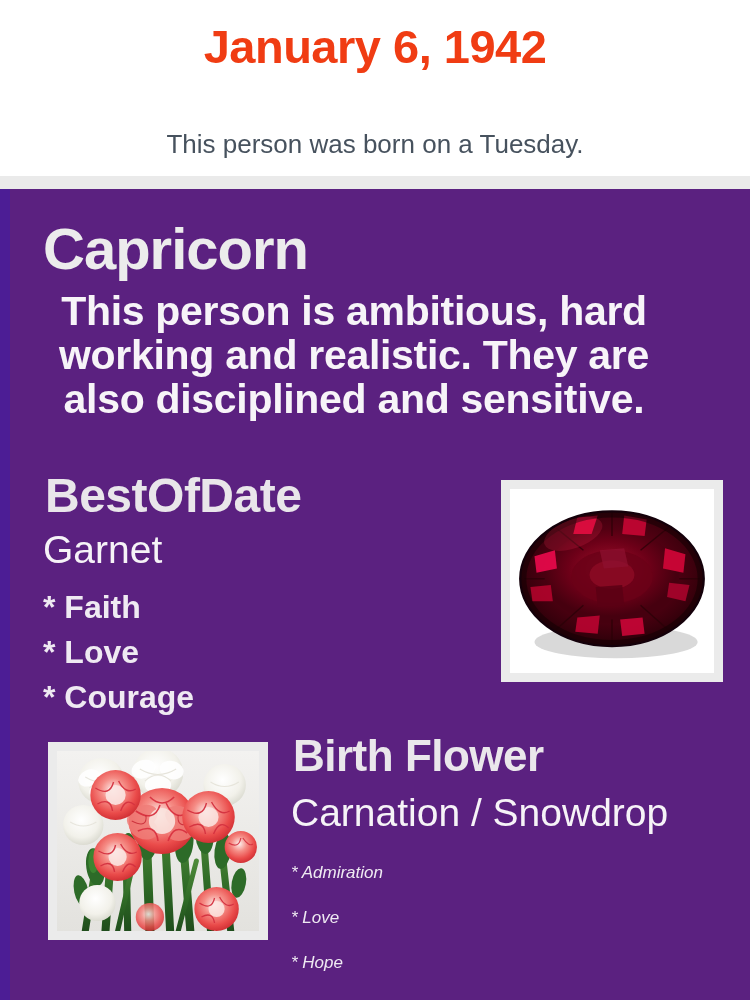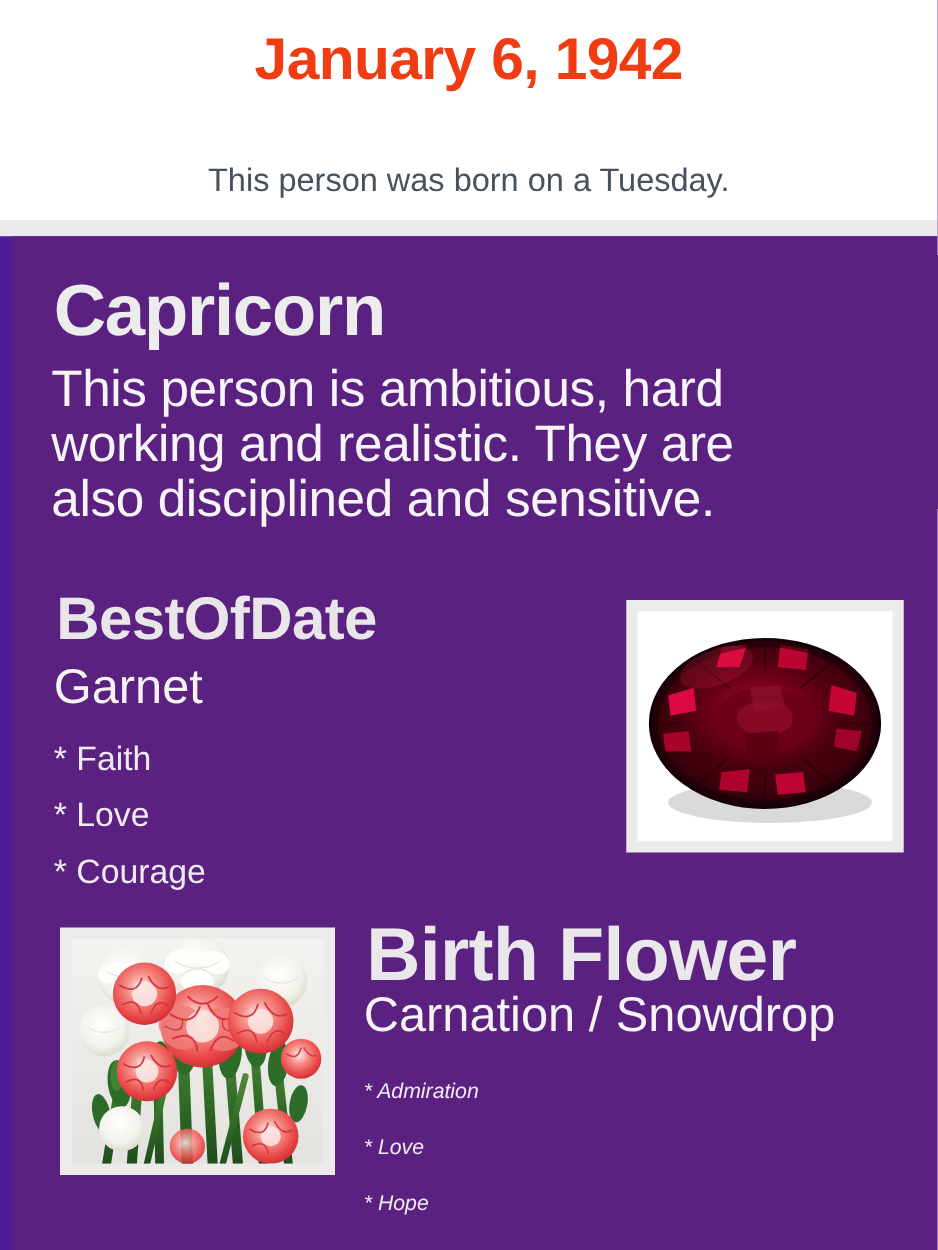--- a/index.html
+++ b/index.html
@@ -75,24 +75,25 @@
     color:#ececec;
     line-height:1.0;
     letter-spacing:-1px;
     white-space:nowrap;
   }
   .zodiac-desc {
     position:absolute;
     left:31px; top:100px;
     width:626px;
     font-size:41px;
-    font-weight:normal;
+    font-weight:bold;
     color:#f7f4f8;
     line-height:44px;
     letter-spacing:-0.3px;
+    text-align:center;
   }
 
   
   .stone-heading {
     position:absolute;
     left:35px; top:283px;
     font-size:48px;
     font-weight:bold;
     color:#e9e6ea;
     line-height:1.0;
@@ -107,22 +108,22 @@
     color:#f6f3f7;
     line-height:1.0;
     white-space:nowrap;
   }
   .stone-list {
     position:absolute;
     left:33px; top:396px;
     list-style:none;
   }
   .stone-list li {
-    font-size:27px;
-    font-weight:normal;
+    font-size:32px;
+    font-weight:bold;
     color:#efeaf2;
     line-height:45px;
     white-space:nowrap;
   }
 
   
   .gem-frame {
     position:absolute;
     left:491px; top:291px;
     width:222px; height:202px;
@@ -152,21 +153,21 @@
     position:relative;
     width:100%; height:100%;
     background:#efeeec;
     overflow:hidden;
   }
 
   
   .flower-heading {
     position:absolute;
     left:283px; top:545px;
-    font-size:60px;
+    font-size:44px;
     font-weight:bold;
     color:#eae7eb;
     line-height:1.0;
     letter-spacing:-0.5px;
     white-space:nowrap;
   }
   .flower-name {
     position:absolute;
     left:281px; top:604px;
     font-size:39px;

